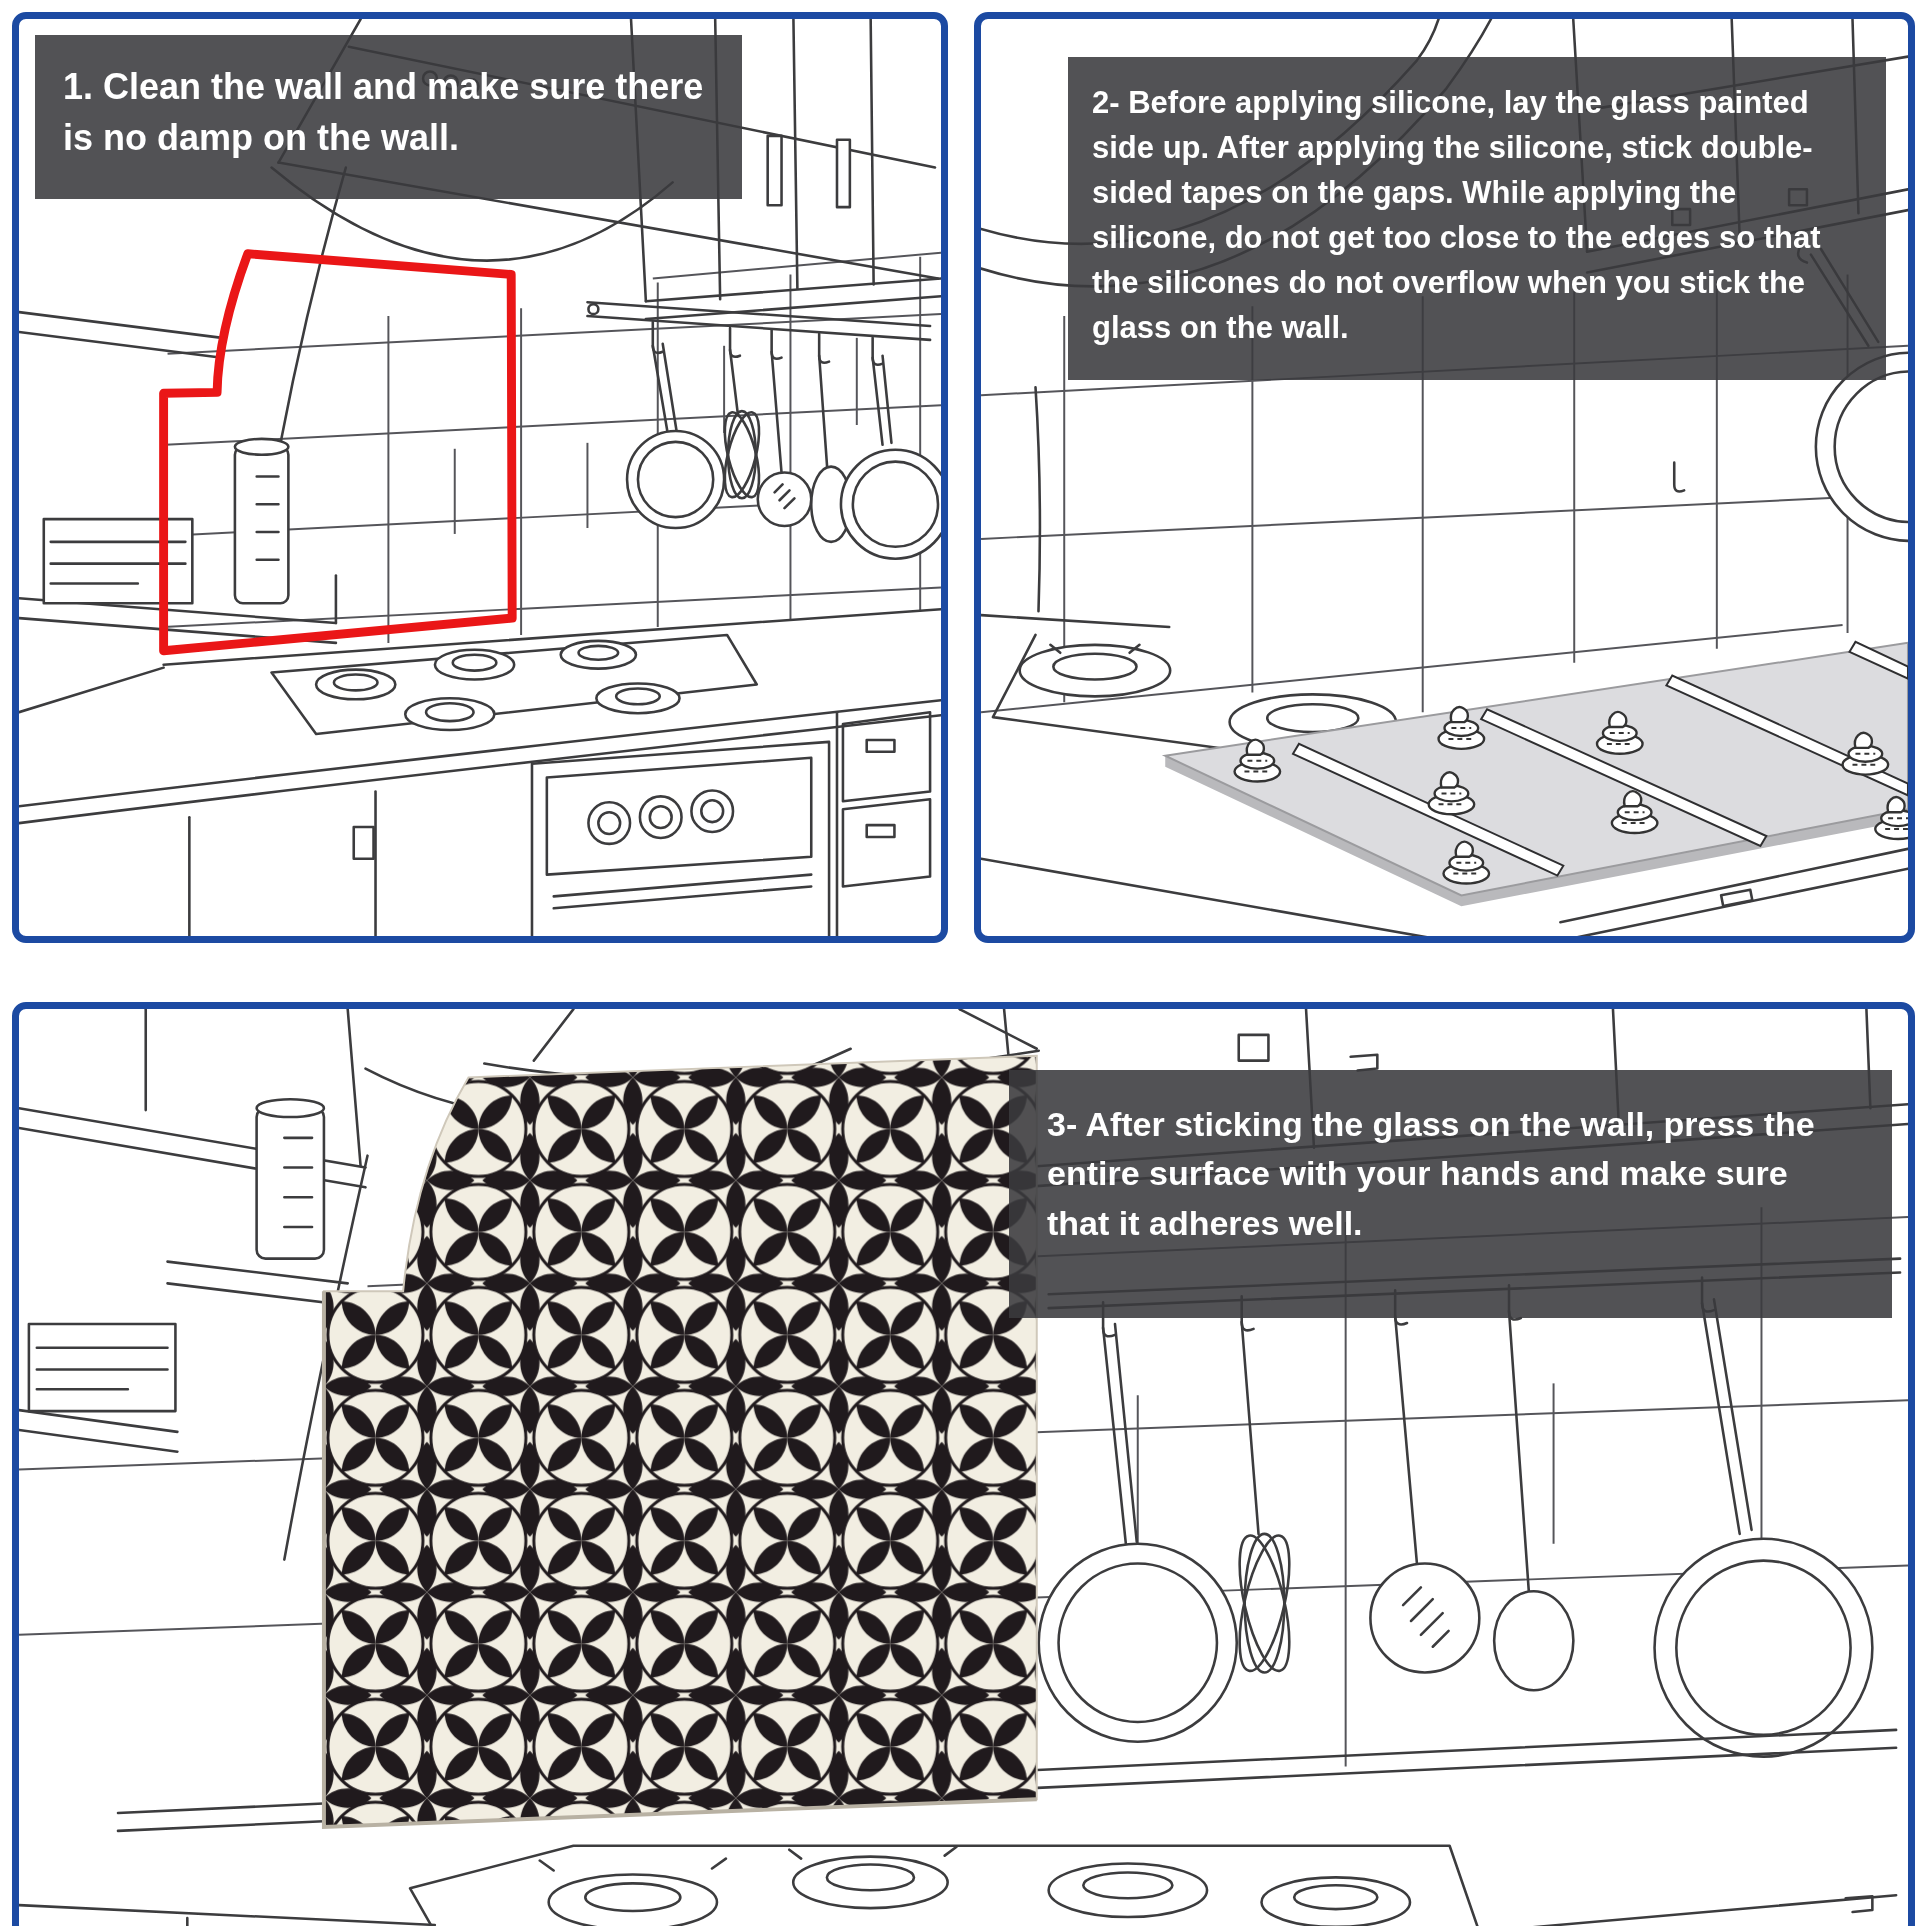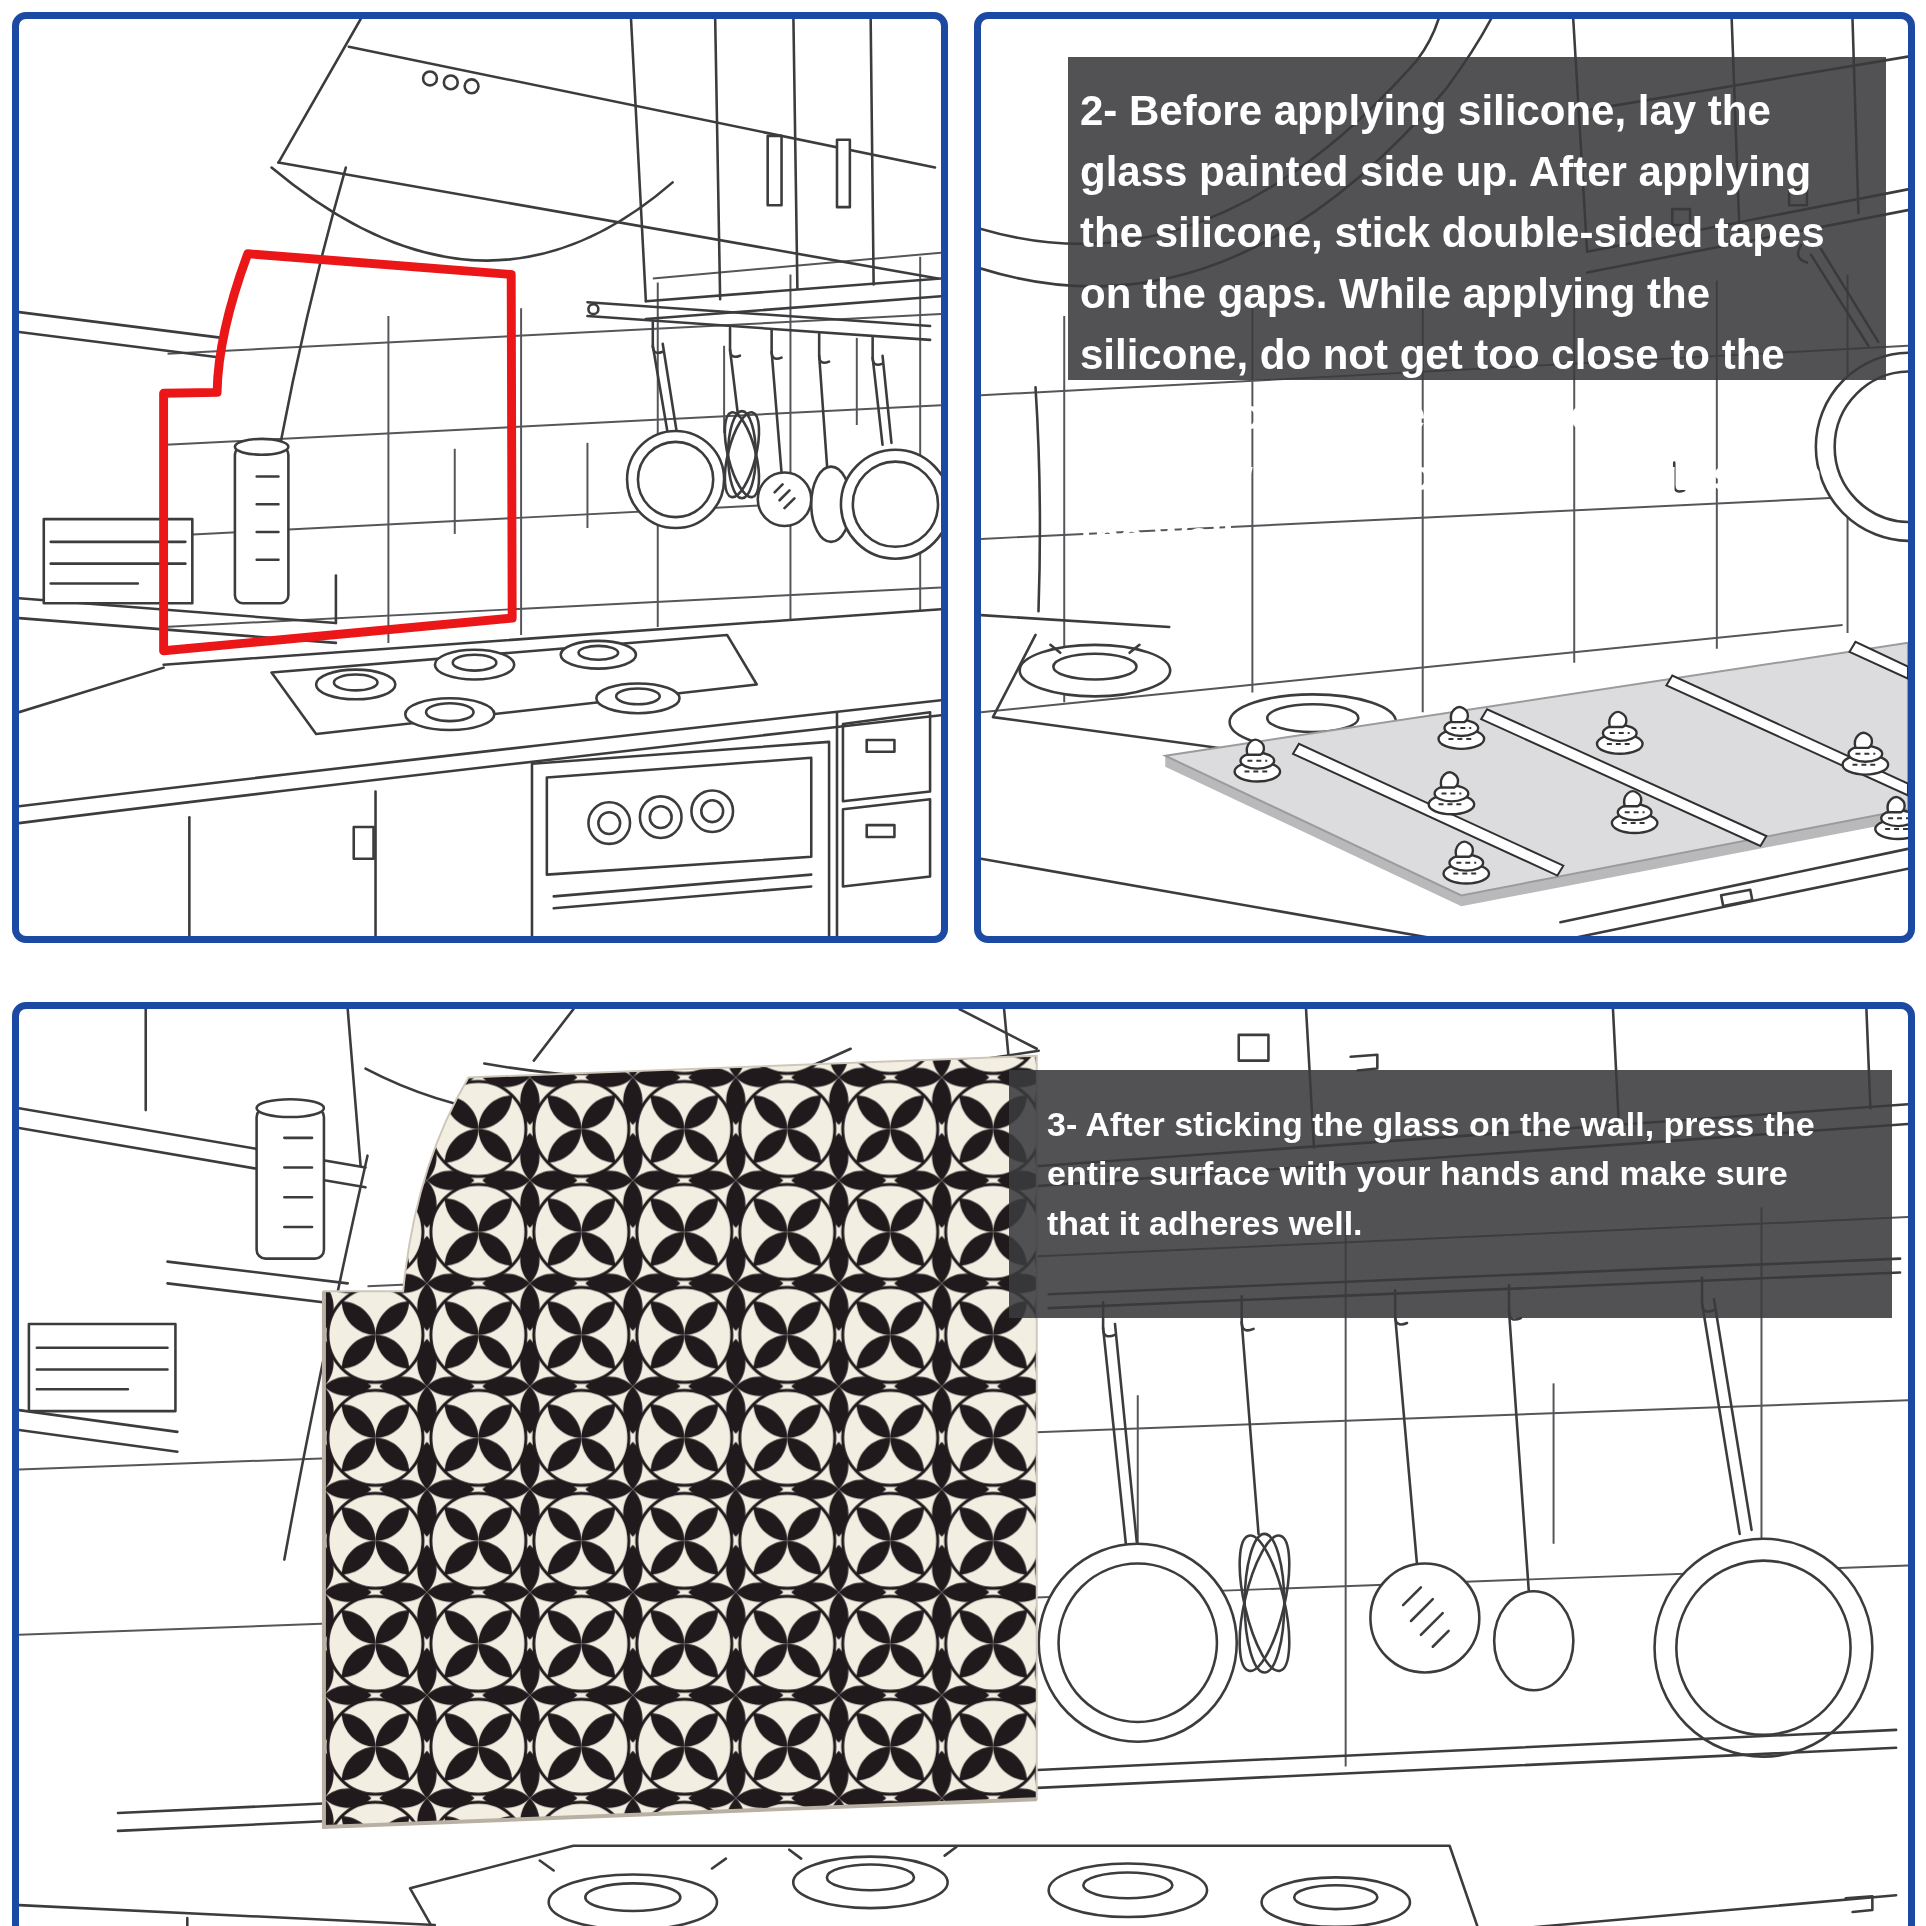--- a/index.html
+++ b/index.html
@@ -12,21 +12,21 @@
   html,body{margin:0;padding:0;background:#ffffff;}
   body{width:1927px;height:1927px;position:relative;font-family:"Liberation Sans",sans-serif;}
   .panel{position:absolute;border:7px solid var(--panel-border);border-radius:14px;overflow:hidden;background:#fff;}
   #panel1{left:12px;top:12px;width:922px;height:917px;}
   #panel2{left:974px;top:12px;width:927px;height:917px;}
   #panel3{left:12px;top:978px;width:1889px;height:923px;margin-top:24px;}
   .panel svg{position:absolute;left:0;top:0;}
   .caption{position:absolute;background:var(--caption-bg);color:var(--caption-text);
     font-weight:700;z-index:5;box-sizing:border-box;}
   #cap1{left:16px;top:16px;width:707px;height:164px;font-size:36px;line-height:1.42;padding:26px 28px;}
-  #cap2{left:87px;top:38px;width:818px;height:323px;font-size:42px;line-height:1.45;padding:24px 12px;}
+  #cap2{left:87px;top:38px;width:818px;height:323px;font-size:31px;line-height:1.45;padding:24px 24px;}
   #cap3{left:990px;top:61px;width:883px;height:248px;font-size:34px;line-height:1.45;padding:30px 38px;}
   
   .ink{stroke:var(--sketch-ink);stroke-width:2.6;fill:none;stroke-linecap:round;stroke-linejoin:round;}
   .tile{stroke:var(--tile-ink);stroke-width:2;fill:none;}
   .whitefill{fill:#ffffff;stroke:var(--sketch-ink);stroke-width:2.6;}
   .red{stroke:var(--highlight-red);stroke-width:9;fill:none;stroke-linejoin:round;}
   .sheet{fill:var(--sheet-fill);stroke:#9b9b9e;stroke-width:2;}
   .sheetedge{fill:var(--sheet-edge);stroke:none;}
   .tape{fill:var(--tape-fill);stroke:#2f2f31;stroke-width:2;}
   .dollop-body{fill:#fff;stroke:#333;stroke-width:2.4;}
@@ -169,20 +169,21 @@
       <rect x="338" y="816" width="20" height="32" class="whitefill"></rect>
       <path d="M826,700 L826,926"></path>
       <path d="M832,712 L920,700 L920,780 L832,790 Z"></path>
         <rect x="856" y="728" width="28" height="12" class="whitefill"></rect>
       <path d="M832,798 L920,788 L920,866 L832,876 Z"></path>
         <rect x="856" y="814" width="28" height="12" class="whitefill"></rect>
     </g>
 
     <path class="red" d="M231,237 L497,258 L498,605 L146,638 L146,378 L200,377 Q 201,318 231,237 Z"></path>
   </svg>
+  <div class="caption" id="cap1">1. Clean the wall and make sure there is no damp on the wall.</div>
 </div>
 
 <div class="panel" id="panel2">
   <svg width="927" height="917" viewBox="0 0 936 926">
     <defs>
       <g id="dollop">
         <ellipse cx="0" cy="12" rx="23" ry="10" class="dollop-body"></ellipse>
         <ellipse cx="0" cy="1" rx="17" ry="8" class="dollop-body"></ellipse>
         <path d="M -10,-5 C -13,-16 -4,-23 2,-19 C 9,-15 7,-7 3,-5 Z" class="dollop-body"></path>
         <path d="M -13,12 L 13,12" class="dollop-dash"></path>

